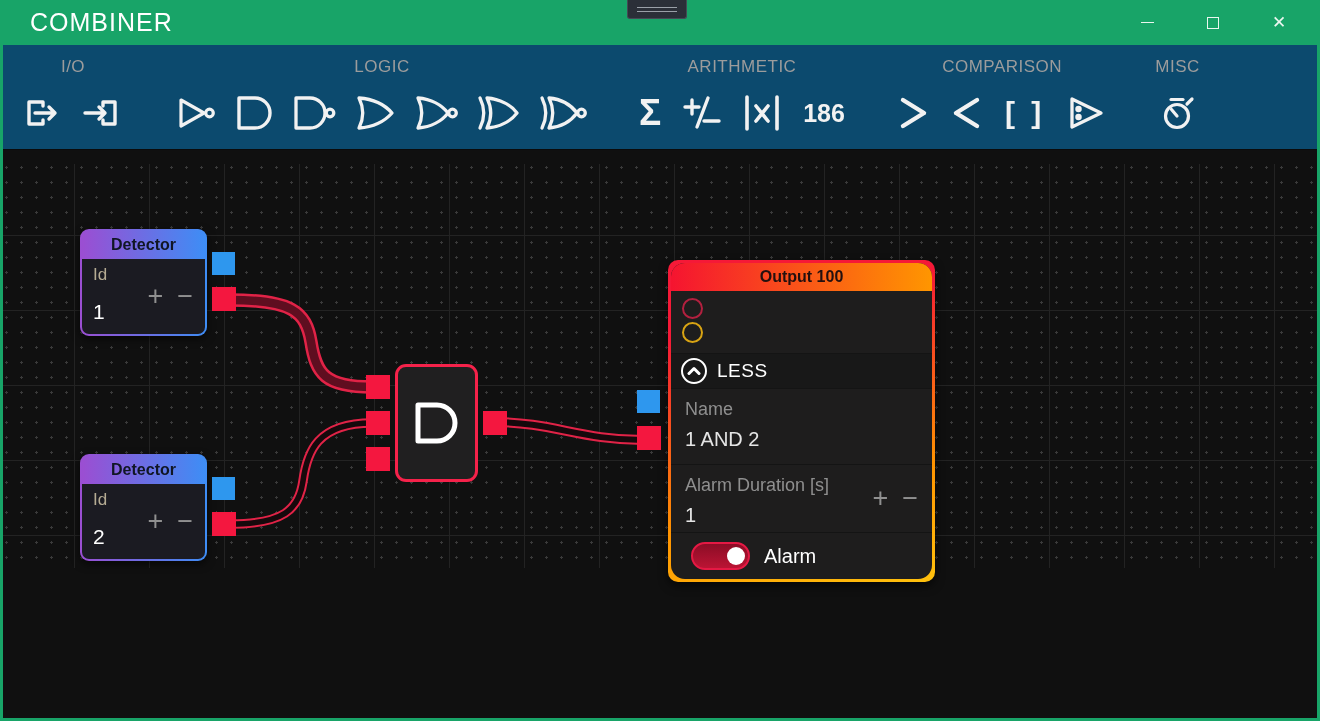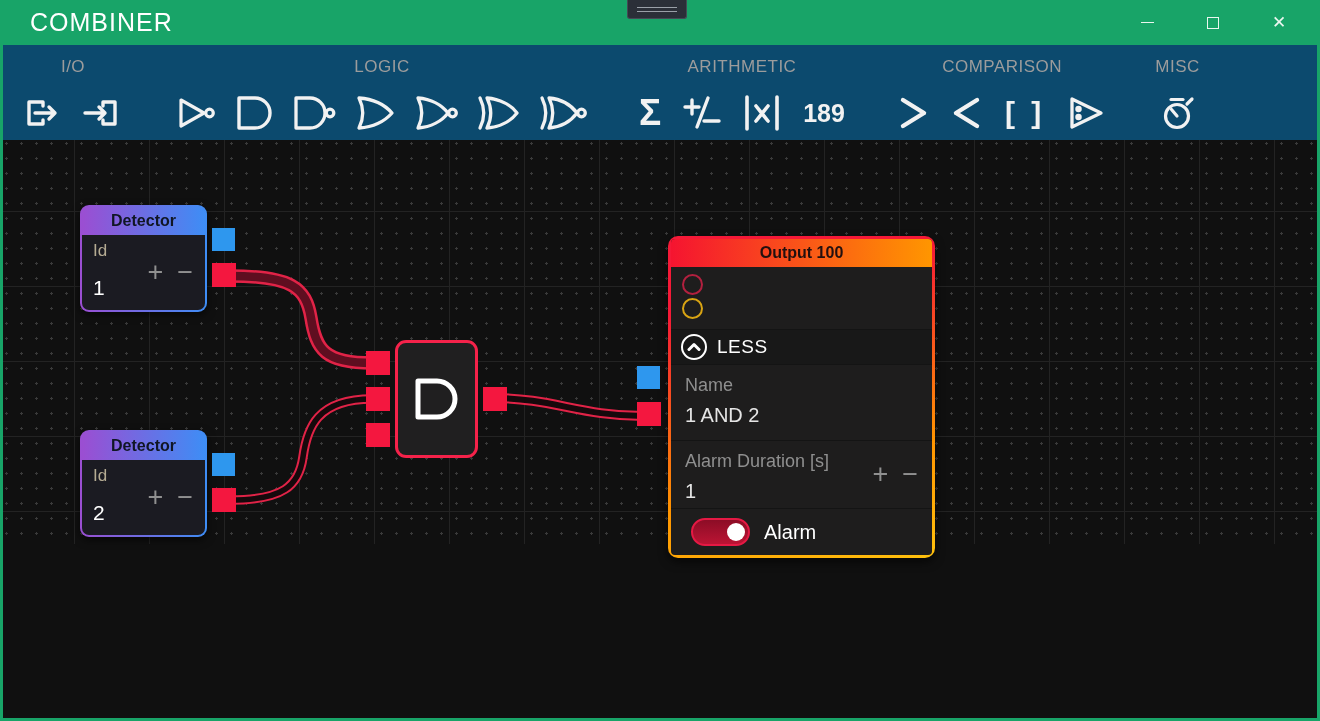--- a/index.html
+++ b/index.html
@@ -28,21 +28,21 @@
   .tgroup { display:flex; flex-direction:column; align-items:center; padding-top:12px; }
   .tgroup-label { color:#9c9c9c; font-size:17px; letter-spacing:0.5px; margin-bottom:10px; }
   .ticons { display:flex; align-items:center; }
   .tbtn { height:52px; display:flex; align-items:center; justify-content:center; color:#f2f2f2; cursor:pointer; }
   .tbtn svg { stroke:#f2f2f2; fill:none; stroke-linecap:round; stroke-linejoin:round; }
   .glyph-sum { font-size:37px; font-weight:600; }
   .glyph-num { font-size:25px; font-weight:700; letter-spacing:0px; }
   .glyph-range { font-size:30px; font-weight:600; letter-spacing:4px; }
 
   
-  .canvas { position:absolute; left:0; top:140px; width:1314px; height:404px;
+  .canvas { position:absolute; left:0; top:164px; width:1314px; height:404px;
             background-color:#101010;
             background-image:
               radial-gradient(circle, #3a3a3a 1.1px, transparent 1.4px),
               linear-gradient(#232323 1px, transparent 1px),
               linear-gradient(90deg, #232323 1px, transparent 1px);
             background-size:15px 15px, 75px 75px, 75px 75px;
             background-position:-4px -4px, -4px -4px, -4px -4px; }
   .wires { position:absolute; left:0; top:0; width:1314px; height:568px; z-index:1; }
 
   .port { position:absolute; z-index:3; }
@@ -65,21 +65,21 @@
 
   
   .gate-node { position:absolute; left:392px; top:200px; width:83px; height:118px; background:#201f20;
                border:3px solid #f5224a; border-radius:11px; z-index:2;
                display:flex; align-items:center; justify-content:center; }
 
   
   .output-node { position:absolute; left:665px; top:96px; width:267px; height:322px; border-radius:10px;
                  padding:3px; background:linear-gradient(165deg,#f51937 20%,#ff9400 70%,#ffc10d);
                  z-index:2; box-shadow:0 4px 10px rgba(0,0,0,.6); }
-  .output-inner { width:100%; height:100%; border-radius:4px; overflow:hidden; background:#1e1d1d;
+  .output-inner { width:100%; height:100%; border-radius:14px; overflow:hidden; background:#1e1d1d;
                   display:flex; flex-direction:column; }
   .output-hdr { height:28px; flex:none; background:linear-gradient(90deg,#f51430,#ff9600);
                 display:flex; align-items:center; justify-content:center;
                 color:#23100f; font-size:16px; font-weight:700; }
   .indicators { flex:none; height:62px; padding:7px 11px; display:flex; flex-direction:column; gap:3px; }
   .ring { width:21px; height:21px; border-radius:50%; }
   .ring.red { border:2.5px solid #b3203f; }
   .ring.yellow { border:2.5px solid #d9a413; }
   .less-row { flex:none; height:36px; background:#181818; display:flex; align-items:center; gap:10px;
               padding:0 10px; border-top:1px solid #141414; border-bottom:1px solid #141414; cursor:pointer; }
@@ -197,21 +197,21 @@
               <path d="M25 4 L14 33"></path>
               <path d="M21 27 H36"></path>
           </svg>
         </div>
         <div class="tbtn">
           <svg width="38" height="38" viewBox="0 0 38 38" stroke-width="3.6">
             <path d="M4 3 V35 M34 3 V35"></path>
               <path d="M13 12 L25 27 M25 12 L13 27"></path>
           </svg>
         </div>
-        <div class="tbtn glyph-num">189</div>
+        <div class="tbtn glyph-num">186</div>
       </div>
     </div>
 
     <div class="tgroup" style="margin-left:52px;">
       <div class="tgroup-label">COMPARISON</div>
       <div class="ticons" style="gap:22px;">
         <div class="tbtn">
           <svg width="32" height="38" viewBox="0 0 32 38" stroke-width="4.4">
               <path d="M6 6 L27 19 L6 32"></path>
             </svg>

